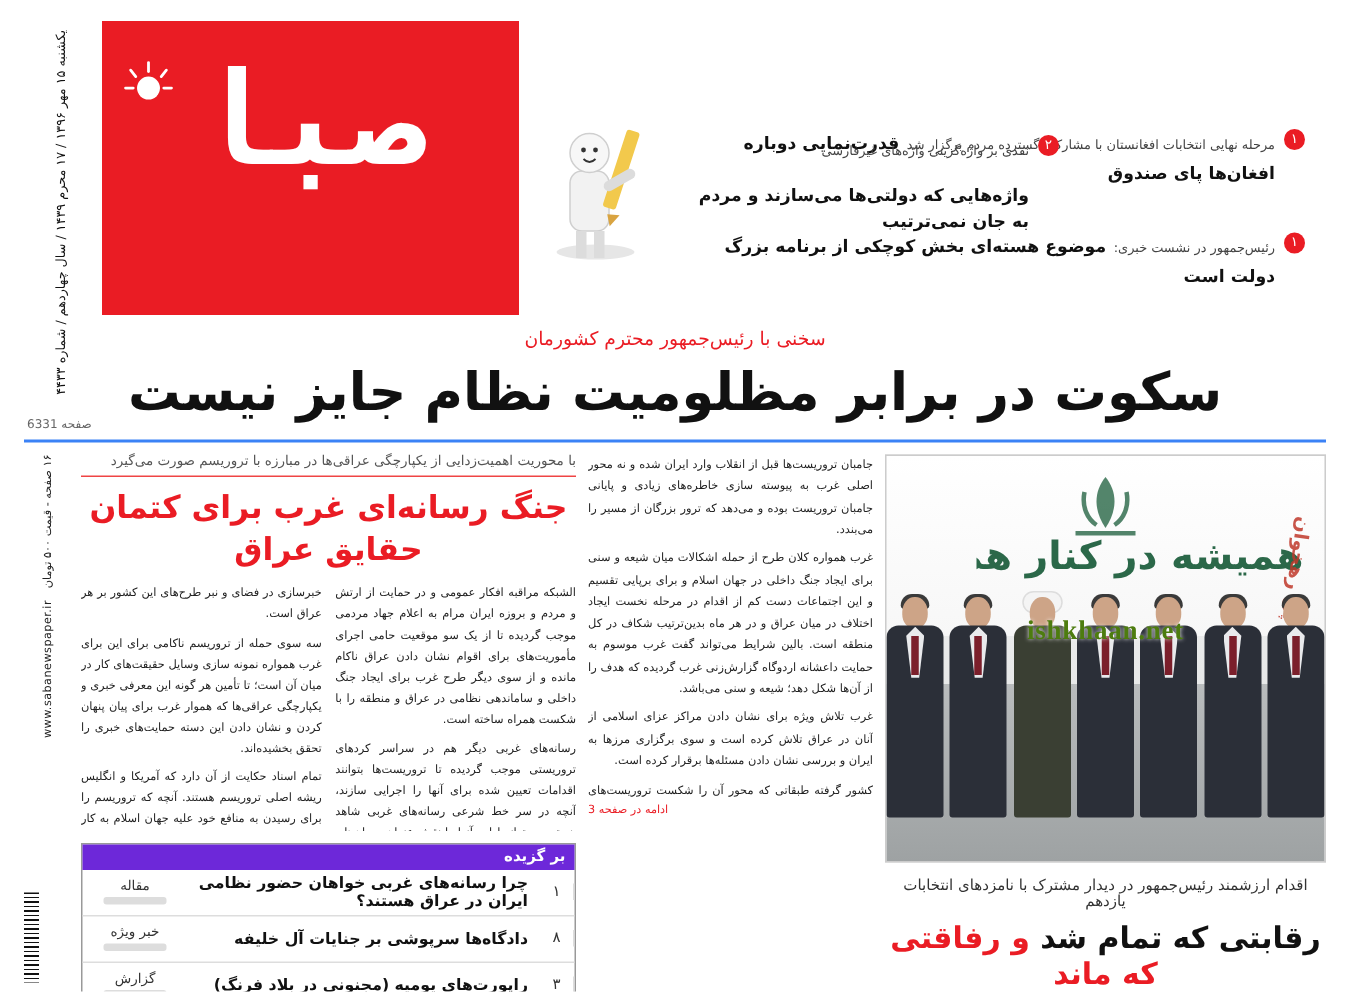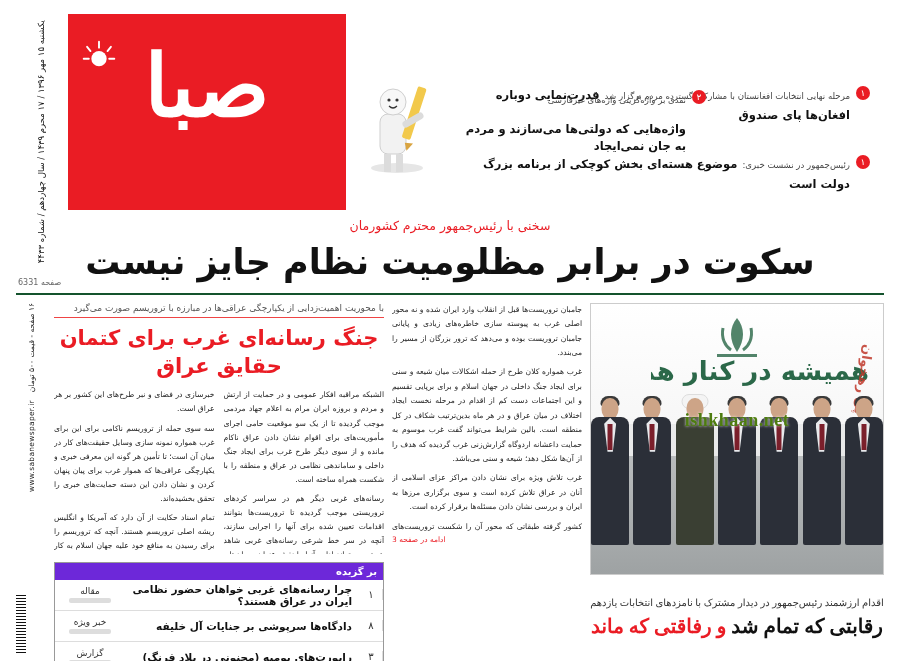--- a/index.html
+++ b/index.html
@@ -72,21 +72,21 @@
     position: absolute;
     top: 34px;
     right: 10px;
     left: 10px;
     text-align: center;
     font-size: 86px;
     line-height: 0.9;
     font-weight: bold;
     color: #ffffff;
     direction: rtl;
-    font-family: Liberation Sans, sans-serif;
+    font-family: Liberation Mono, monospace;
   }
   .logo-sub {
     position: absolute;
     bottom: 8px;
     right: 12px;
     font-size: 10px;
     color: #ffffff;
   }
   .logo-sun {
     position: absolute;
@@ -157,21 +157,21 @@
     top: 58px;
     left: 8px;
     width: 86px;
     height: 110px;
   }
 
   
   .lead {
     margin-top: 8px;
     text-align: center;
-    border-bottom: 2px solid #14532d;
+    border-bottom: 2px solid #3b82f6;
     padding-bottom: 8px;
     position: relative;
   }
   .lead-kicker {
     color: #ea1c24;
     font-size: 12.5px;
     margin-bottom: 8px;
     font-weight: normal;
   }
   .lead-title {
@@ -457,23 +457,22 @@
   .fig.cleric .turban {
     position: absolute;
     top: -4px; left: 50%;
     transform: translateX(-50%);
     width: 25px; height: 13px;
     border-radius: 12px;
     background: #f4f4f4;
     border: 1px solid #ddd;
   }
   .photo-caption-bar {
-    margin-top: 22px;
+    margin-top: 10px;
     text-align: center;
-    font-family: Liberation Serif, serif;
   }
   .cap-small {
     font-size: 10px;
     color: #333;
     margin-bottom: 6px;
   }
   .cap-big {
     font-size: 20px;
     font-weight: bold;
     color: #111;
@@ -525,21 +524,21 @@
           </span>
         </div>
 
       </div>
 
       <div class="head-left-col">
         <div class="hl-row">
           <span class="bullet-num">۲</span>
           <span class="hl-text">
             <span class="hl-kicker">نقدی بر واژه‌گزینی واژه‌های غیرفارسی</span>
-            <span class="hl-title" style="margin-top:14px;display:block;">واژه‌هایی که دولتی‌ها می‌سازند و مردم به جان نمی‌ایجاد</span>
+            <span class="hl-title" style="margin-top:14px;display:block;">واژه‌هایی که دولتی‌ها می‌سازند و مردم به جان نمی‌ترتیب</span>
           </span>
         </div>
       </div>
 
       <svg class="mascot" viewBox="0 0 86 110">
         <ellipse cx="43" cy="96" rx="26" ry="5" fill="#e6e6e6"></ellipse>
         <rect x="26" y="42" width="26" height="40" rx="8" fill="#f2f2f2" stroke="#cfcfcf"></rect>
         <circle cx="39" cy="30" r="13" fill="#f7f7f7" stroke="#cfcfcf"></circle>
         <circle cx="35" cy="28" r="1.6" fill="#333"></circle>
         <circle cx="43" cy="28" r="1.6" fill="#333"></circle>

